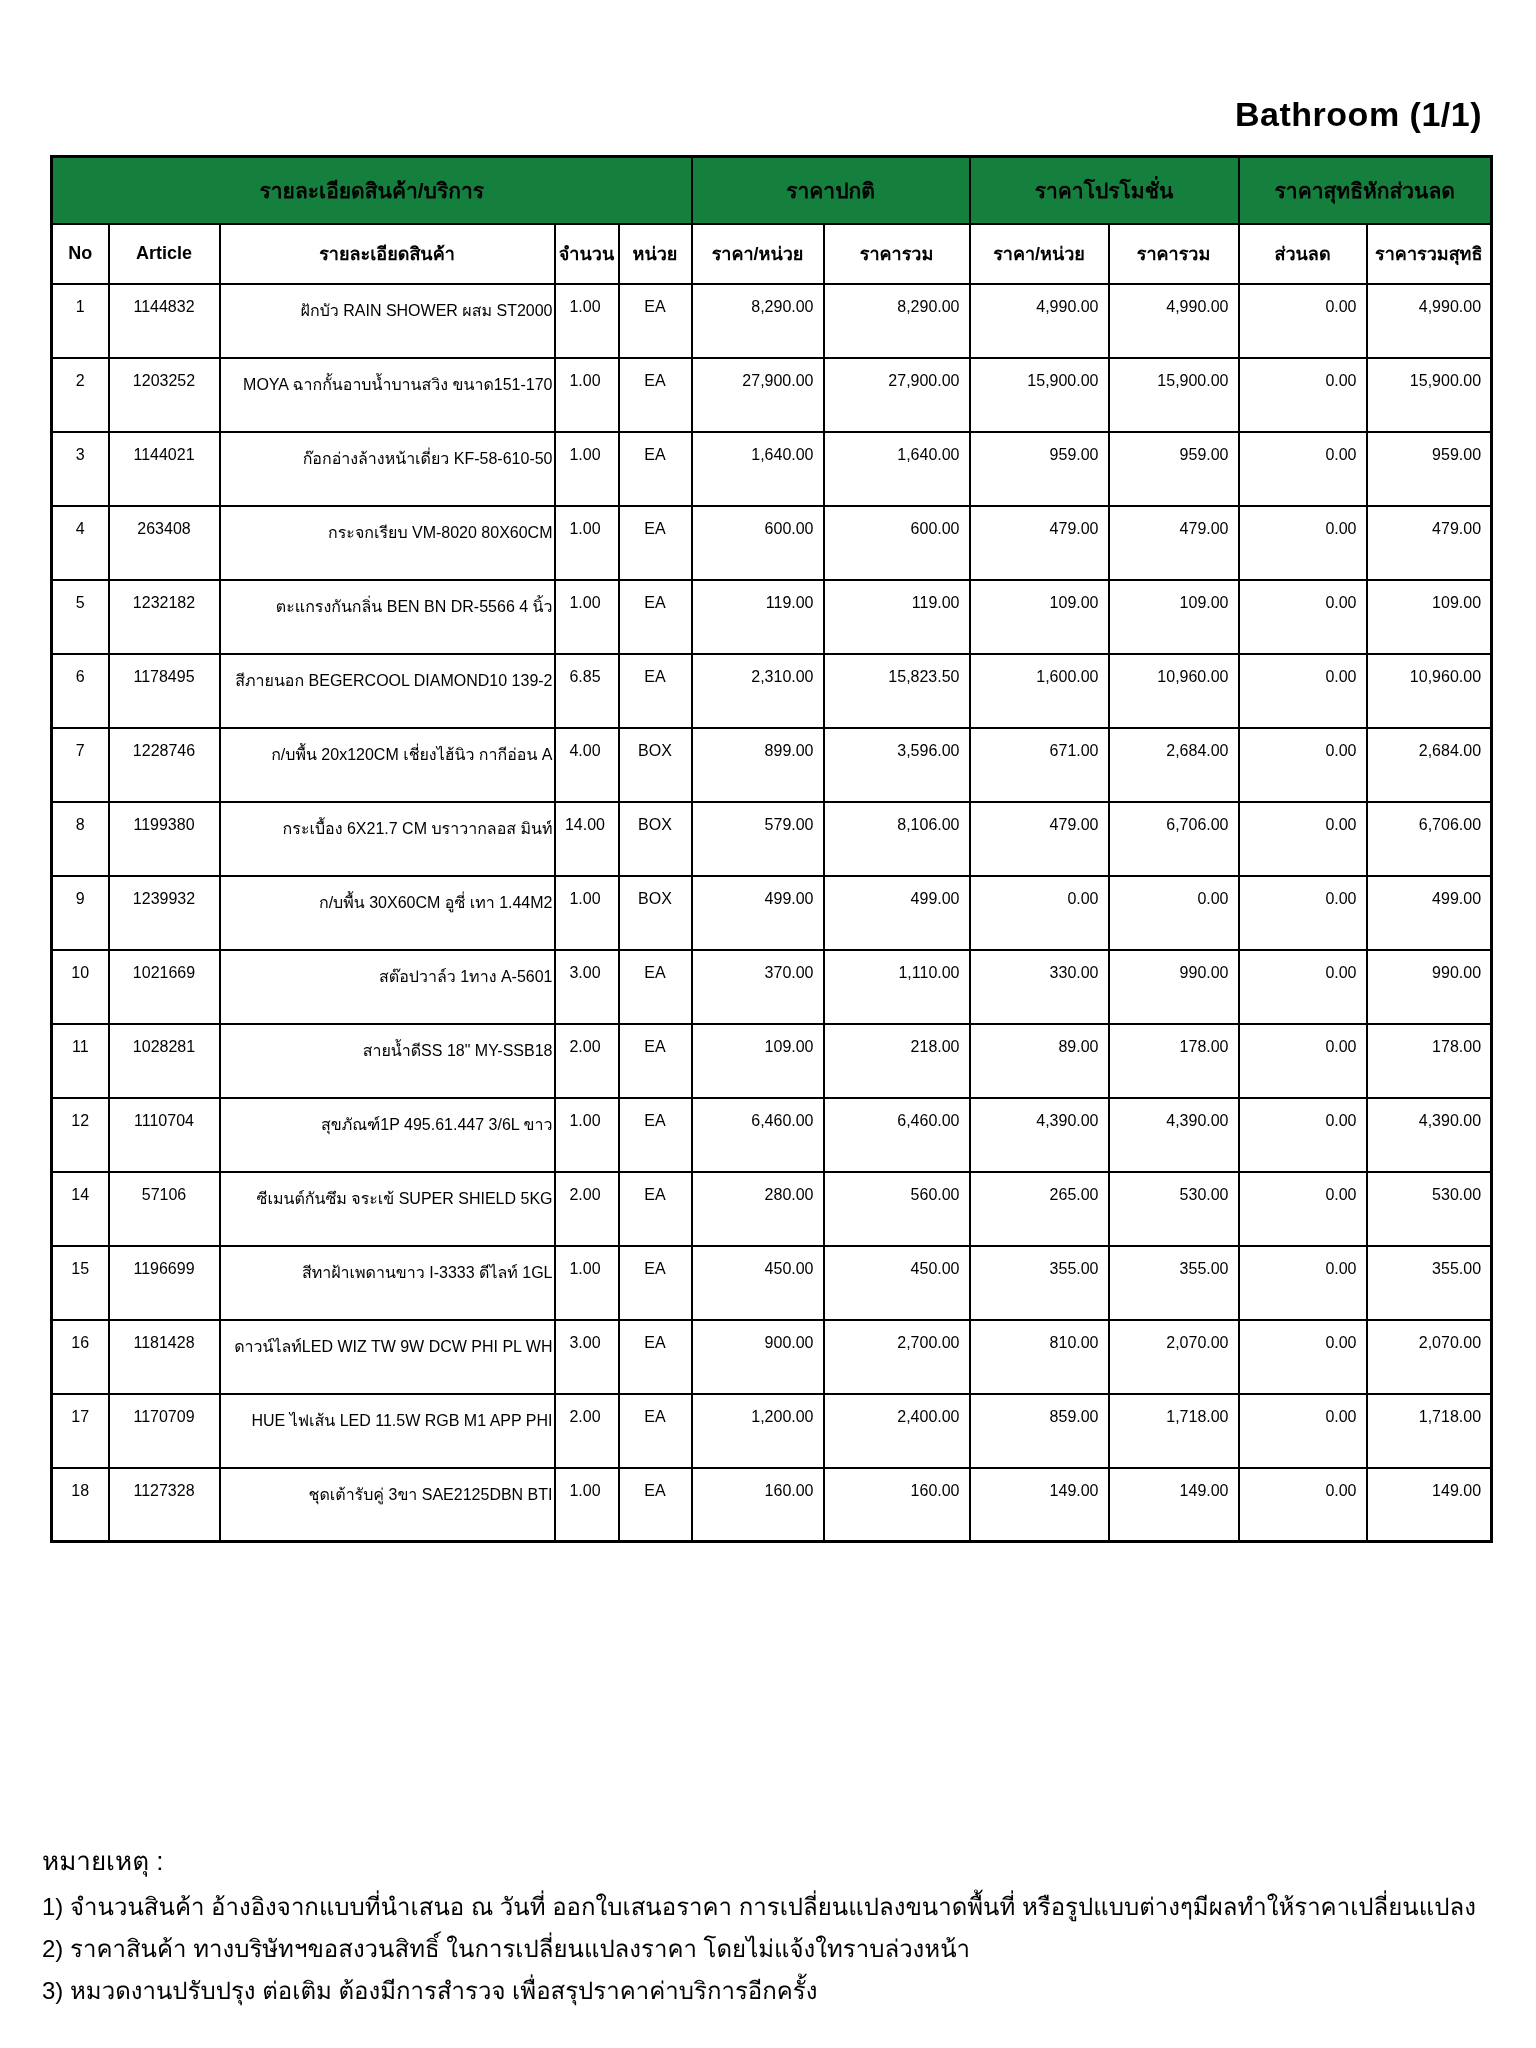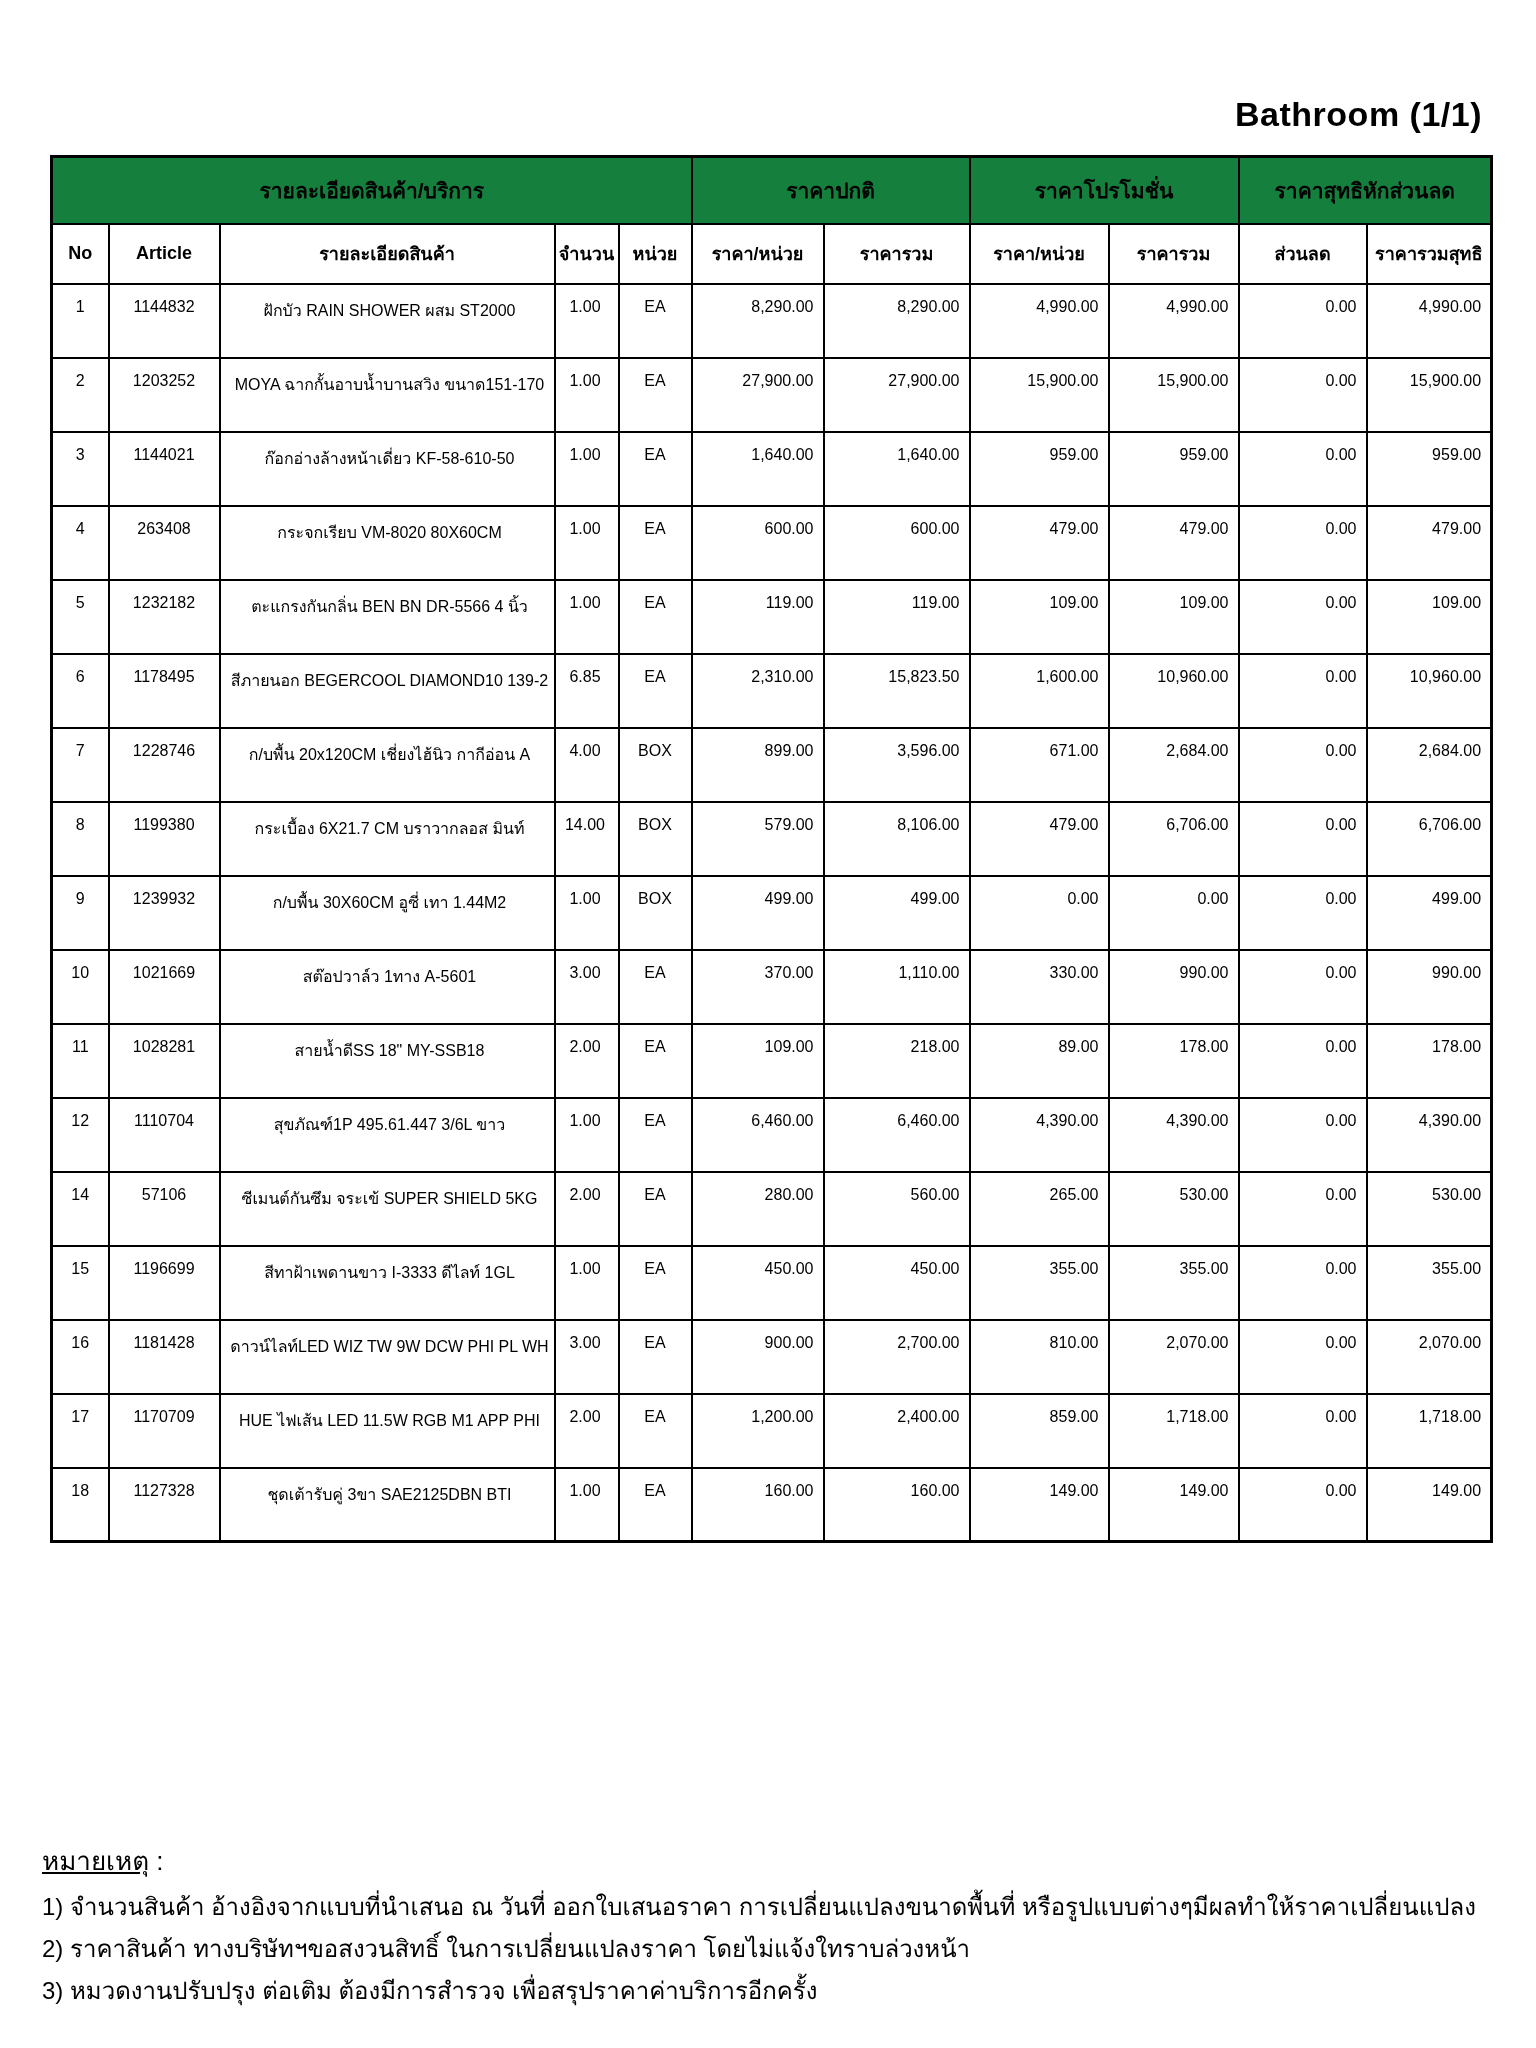--- a/index.html
+++ b/index.html
@@ -54,37 +54,37 @@
   table.quote td {
     height: 74px;
     vertical-align: top;
     padding-top: 13px;
     font-size: 16px;
     background: #fff;
     white-space: nowrap;
   }
   td.c0 { text-align: center; }
   td.c1 { text-align: center; }
-  td.c2 { text-align: center; padding-left: 6px; padding-right: 1px; font-size: 15px; border-radius: 29px; }
+  td.c2 { text-align: right; padding-left: 6px; padding-right: 1px; font-size: 15px; border-radius: 29px; }
   td.c3 { text-align: center; padding-right: 4px; }
   td.c4 { text-align: center; }
   td.c5, td.c6, td.c7, td.c8, td.c9, td.c10 { text-align: right; padding-right: 9px; }
   .notes {
     position: absolute;
     left: 42px;
     top: 1840px;
     width: 1460px;
     font-size: 24px;
     line-height: 42px;
   }
   .notes-heading {
     font-size: 26px;
     margin-bottom: 4px;
   }
-  .notes-heading .u { text-decoration: underline; }
+  .notes-heading .u { }
   .note-line { white-space: nowrap; }
 </style>
 </head>
 <body>
 
 <div class="page">
 
   <div class="doc-title">
     <span>Bathroom</span>
     <span class="page-part">(1/1)</span>

